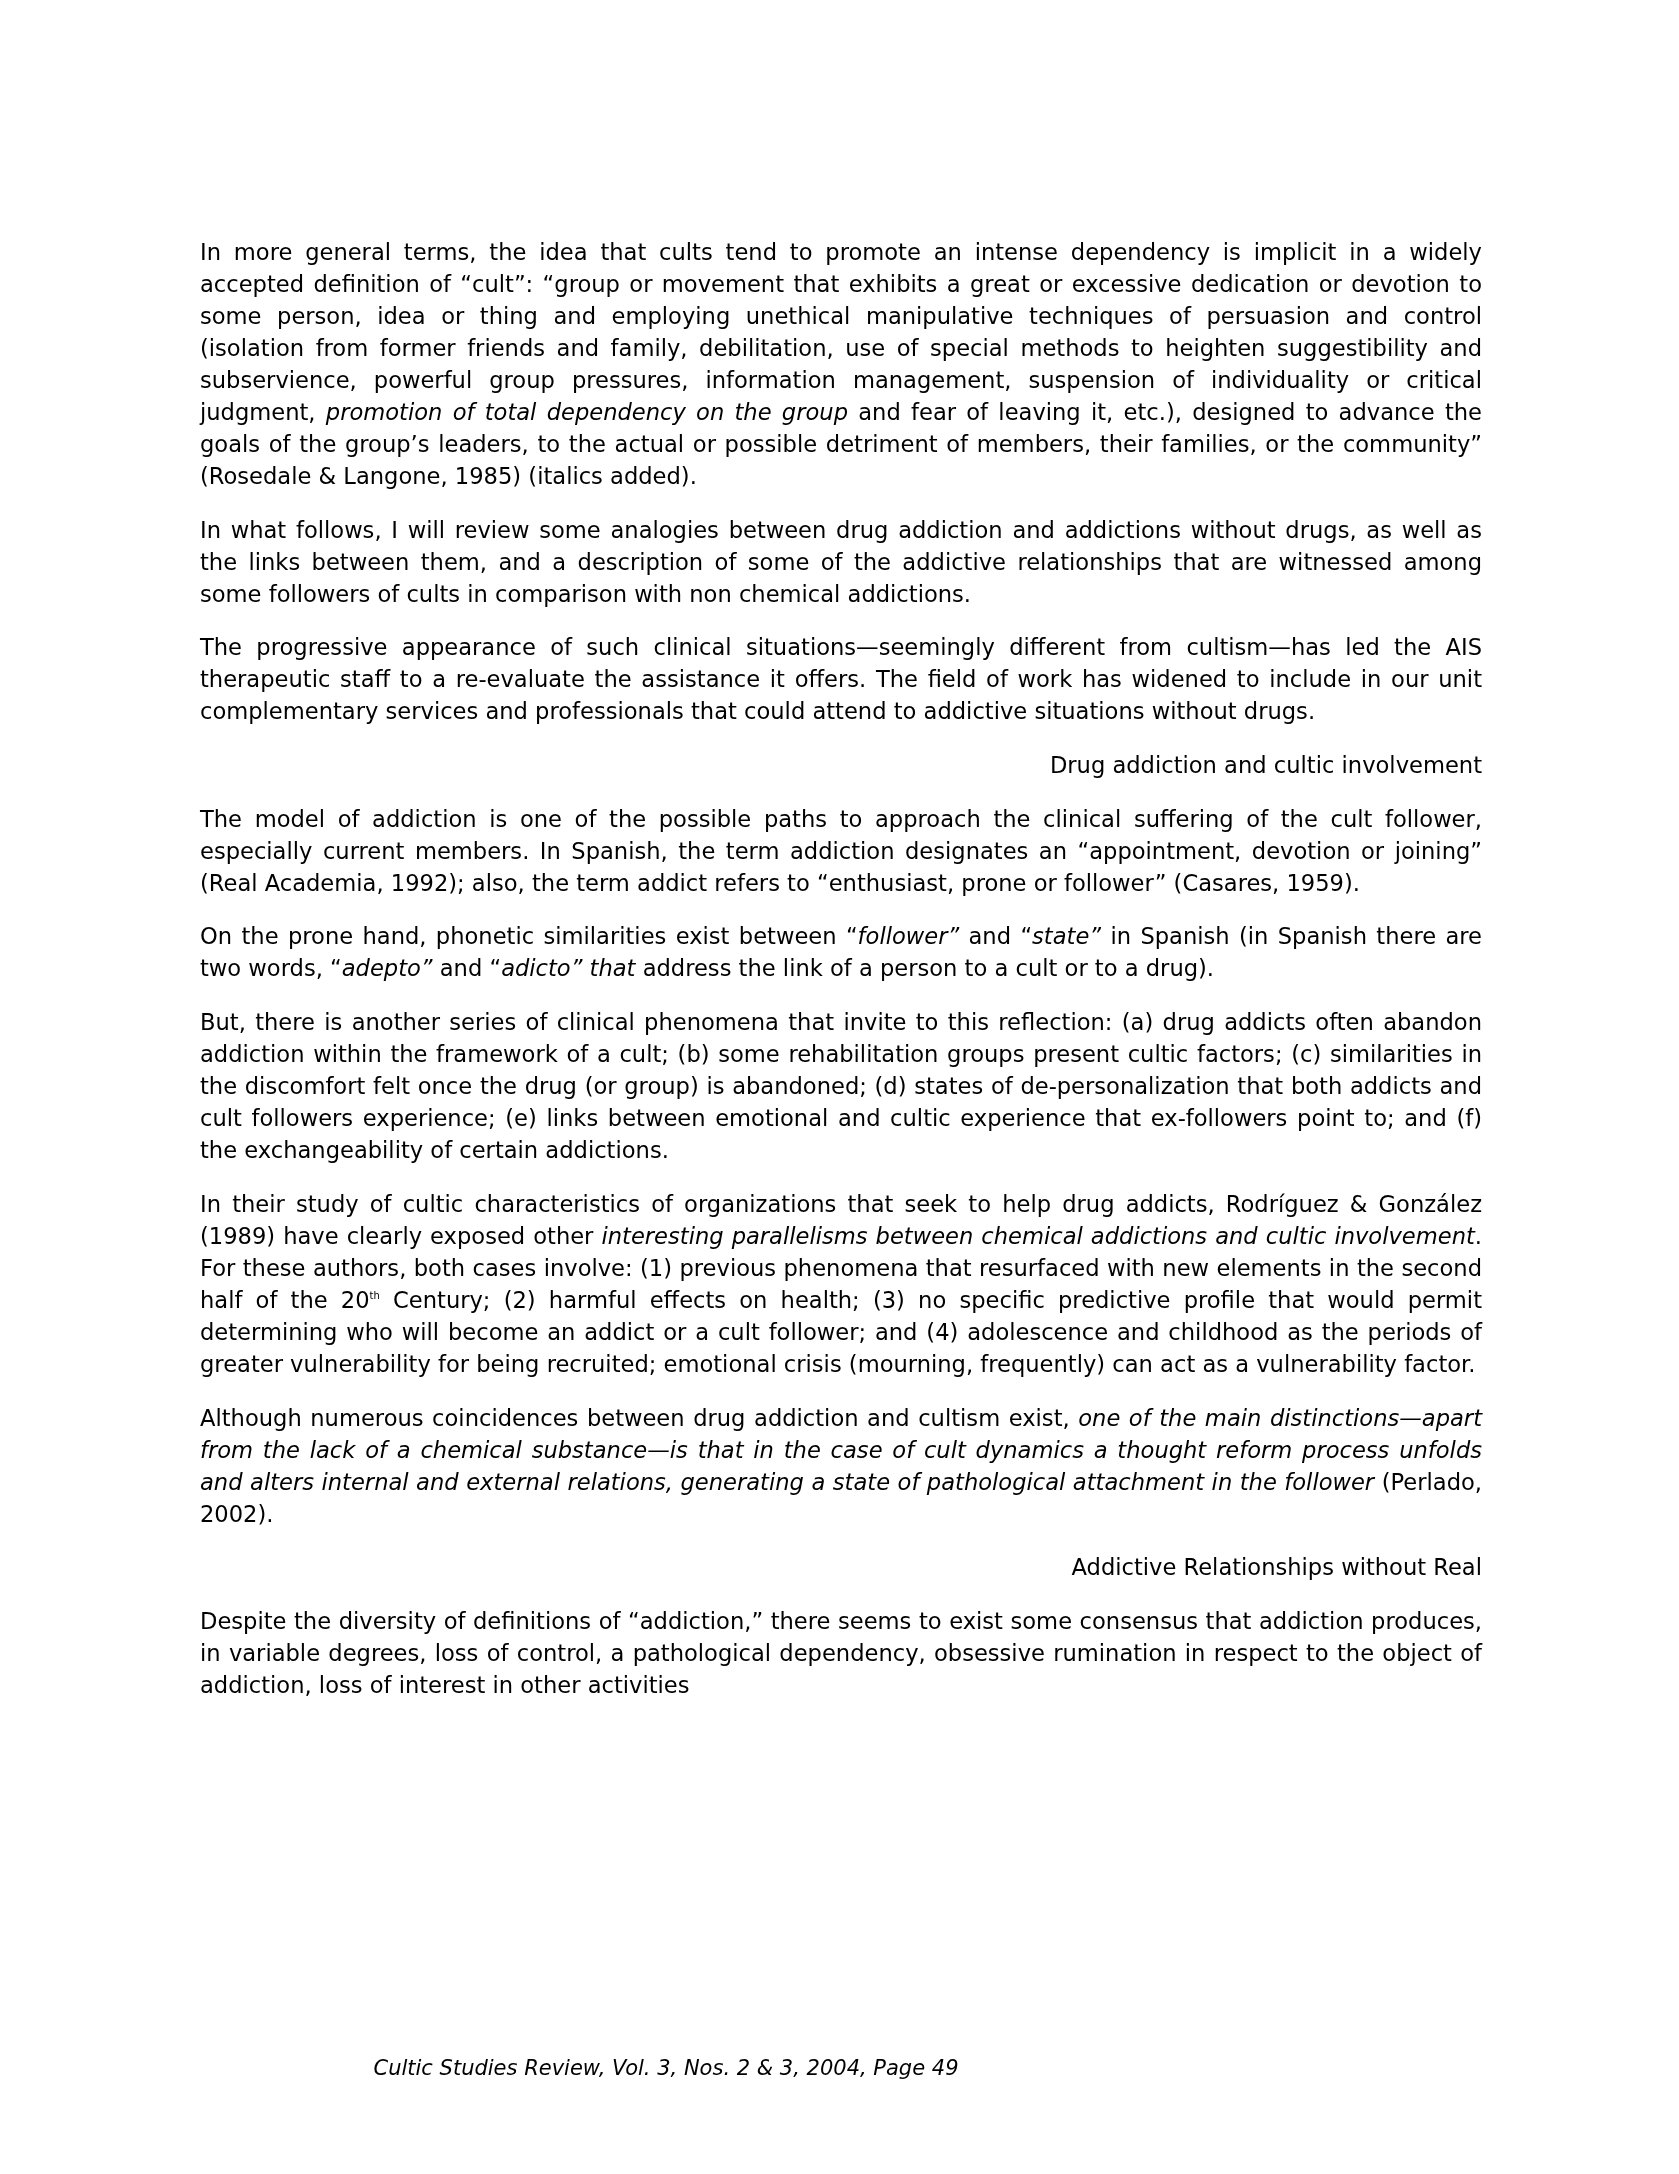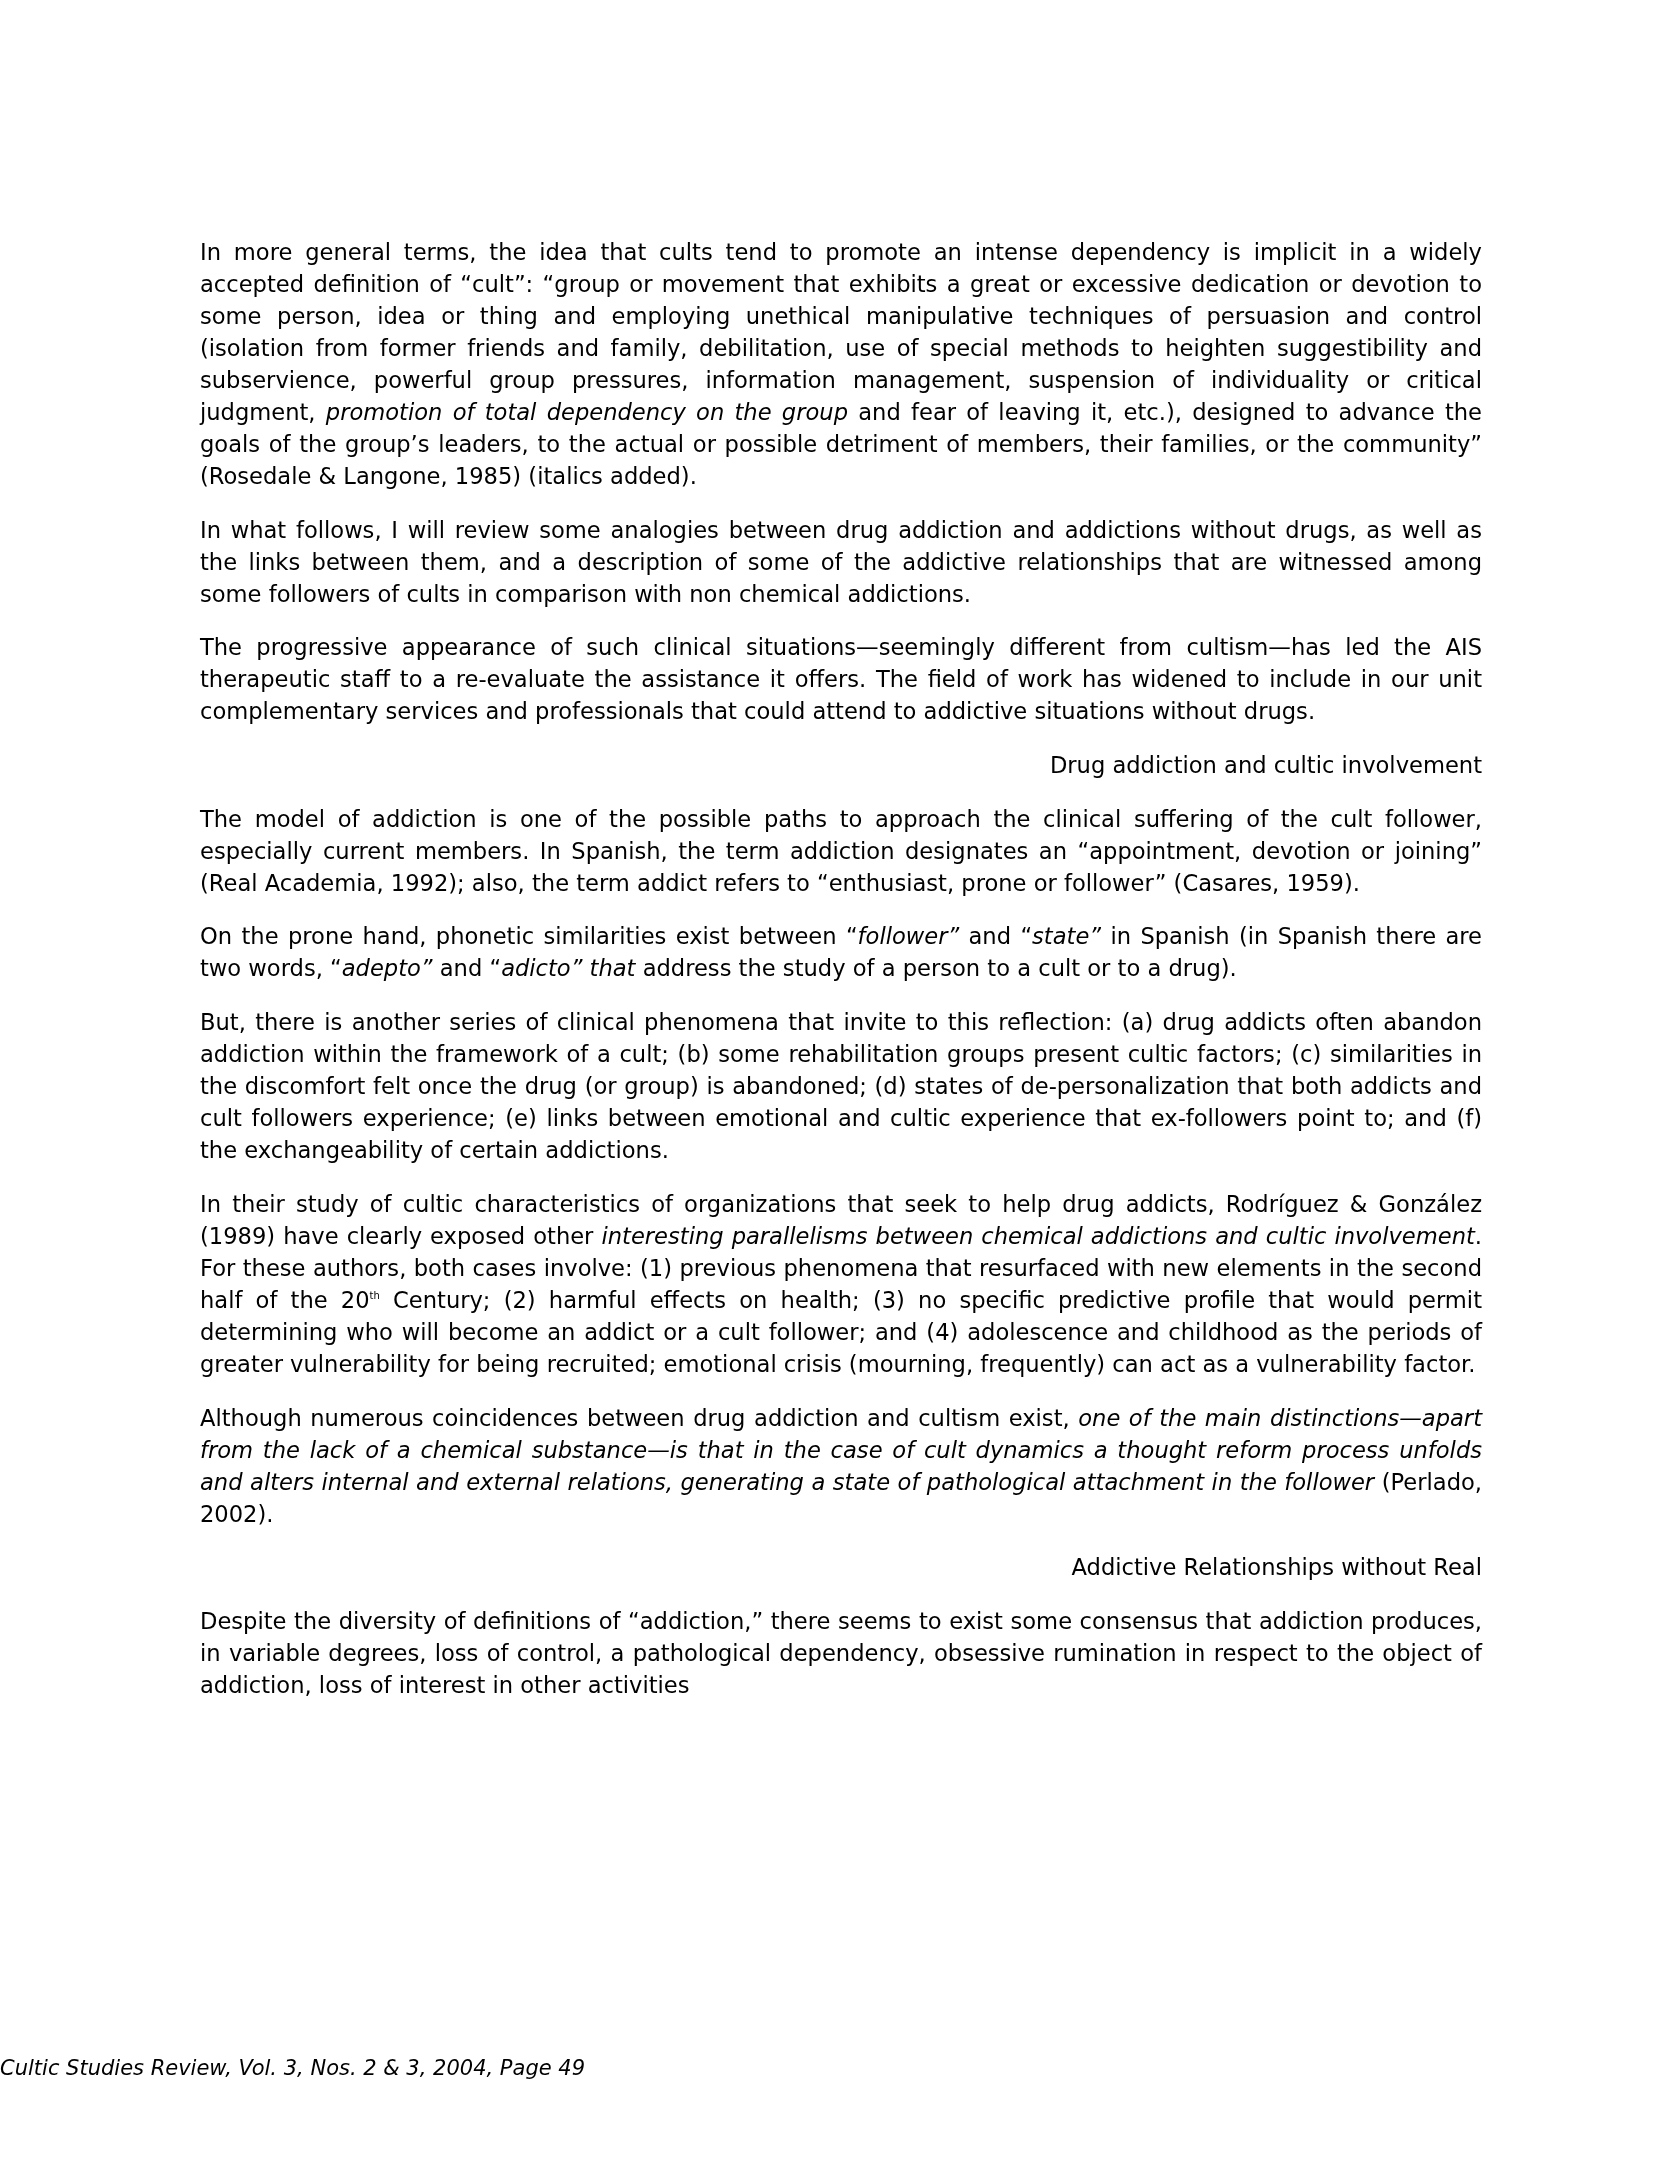--- a/index.html
+++ b/index.html
@@ -48,20 +48,21 @@
   sup.sup {
     font-size: 10px;
     line-height: 0;
     vertical-align: super;
   }
   .footer {
     position: absolute;
     left: 0;
     top: 2021px;
     width: 1332px;
+    text-align: center;
     font-size: 21px;
     line-height: 28px;
     font-style: italic;
   }
 </style>
 </head>
 <body>
 
 <div class="page">
 
@@ -70,21 +71,21 @@
     <p class="para"><span>In more general terms, the idea that cults tend to promote an intense dependency is implicit in a widely accepted definition of “cult”: “group or movement that exhibits a great or excessive dedication or devotion to some person, idea or thing and employing unethical manipulative techniques of persuasion and control (isolation from former friends and family, debilitation, use of special methods to heighten suggestibility and subservience, powerful group pressures, information management, suspension of individuality or critical judgment, </span><span class="i">promotion of total dependency on the group</span><span> and fear of leaving it, etc.), designed to advance the goals of the group’s leaders, to the actual or possible detriment of members, their families, or the community” (Rosedale &amp; Langone, 1985) (italics added).</span></p>
 
     <p class="para"><span>In what follows, I will review some analogies between drug addiction and addictions without drugs, as well as the links between them, and a description of some of the addictive relationships that are witnessed among some followers of cults in comparison with non chemical addictions.</span></p>
 
     <p class="para"><span>The progressive appearance of such clinical situations—seemingly different from cultism—has led the AIS therapeutic staff to a re-evaluate the assistance it offers. The field of work has widened to include in our unit complementary services and professionals that could attend to addictive situations without drugs.</span></p>
 
     <h2 class="heading">Drug addiction and cultic involvement</h2>
 
     <p class="para"><span>The model of addiction is one of the possible paths to approach the clinical suffering of the cult follower, especially current members. In Spanish, the term addiction designates an “appointment, devotion or joining” (Real Academia, 1992); also, the term addict refers to “enthusiast, prone or follower” (Casares, 1959).</span></p>
 
-    <p class="para"><span>On the prone hand, phonetic similarities exist between “</span><span class="i">follower”</span><span> and “</span><span class="i">state”</span><span> in Spanish (in Spanish there are two words, “</span><span class="i">adepto”</span><span> and “</span><span class="i">adicto” that</span><span> address the study of a person to a cult or to a drug).</span></p>
+    <p class="para"><span>On the prone hand, phonetic similarities exist between “</span><span class="i">follower”</span><span> and “</span><span class="i">state”</span><span> in Spanish (in Spanish there are two words, “</span><span class="i">adepto”</span><span> and “</span><span class="i">adicto” that</span><span> address the link of a person to a cult or to a drug).</span></p>
 
     <p class="para"><span>But, there is another series of clinical phenomena that invite to this reflection: (a) drug addicts often abandon addiction within the framework of a cult; (b) some rehabilitation groups present cultic factors; (c) similarities in the discomfort felt once the drug (or group) is abandoned; (d) states of de-personalization that both addicts and cult followers experience; (e) links between emotional and cultic experience that ex-followers point to; and (f) the exchangeability of certain addictions.</span></p>
 
     <p class="para"><span>In their study of cultic characteristics of organizations that seek to help drug addicts, Rodríguez &amp; González (1989) have clearly exposed other </span><span class="i">interesting parallelisms between chemical addictions and cultic involvement</span><span>. For these authors, both cases involve: (1) previous phenomena that resurfaced with new elements in the second half of the 20</span><sup class="sup">th</sup><span> Century; (2) harmful effects on health; (3) no specific predictive profile that would permit determining who will become an addict or a cult follower; and (4) adolescence and childhood as the periods of greater vulnerability for being recruited; emotional crisis (mourning, frequently) can act as a vulnerability factor.</span></p>
 
     <p class="para"><span>Although numerous coincidences between drug addiction and cultism exist, </span><span class="i">one of the main distinctions—apart from the lack of a chemical substance—is that in the case of cult dynamics a thought reform process unfolds and alters internal and external relations, generating a state of pathological attachment in the follower</span><span> (Perlado, 2002).</span></p>
 
     <h2 class="heading">Addictive Relationships without Real</h2>
 
     <p class="para"><span>Despite the diversity of definitions of “addiction,” there seems to exist some consensus that addiction produces, in variable degrees, loss of control, a pathological dependency, obsessive rumination in respect to the object of addiction, loss of interest in other activities</span></p>

